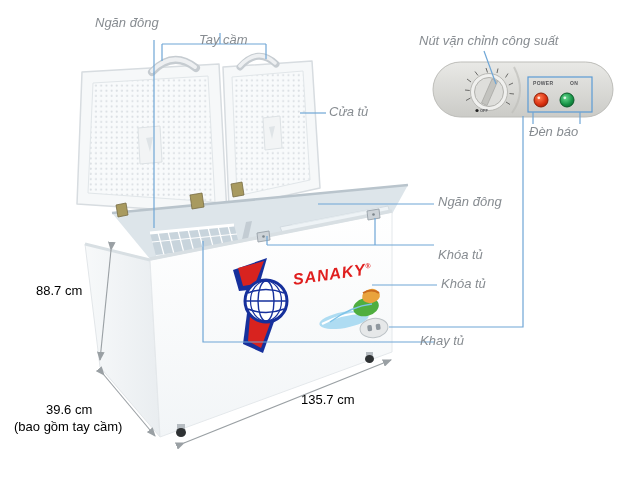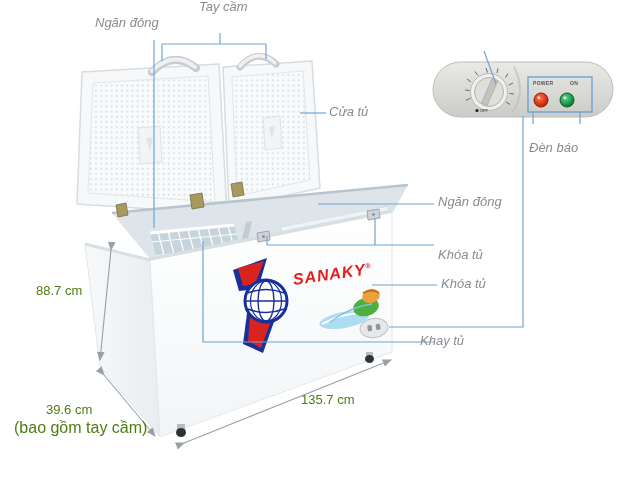--- a/index.html
+++ b/index.html
@@ -1,20 +1,20 @@
 <!DOCTYPE html>
 <html><head>
 <meta charset="utf-8">
 <style>
   html,body{margin:0;padding:0;background:#fff;}
   .canvas{position:relative;width:640px;height:480px;background:#ffffff;overflow:hidden;
           font-family:"Liberation Sans","DejaVu Sans",sans-serif;}
   .canvas svg{position:absolute;left:0;top:0;}
   .lbl{position:absolute;color:#878c91;font-size:13px;white-space:nowrap;line-height:1.1;font-style:italic;}
-  .dim{position:absolute;color:#4d7c0f;font-size:13px;white-space:nowrap;}
+  .dim{position:absolute;color:#000000;font-size:13px;white-space:nowrap;}
   .tiny{position:absolute;color:#55565a;font-weight:bold;white-space:nowrap;}
   .brand{position:absolute;left:293px;top:271px;color:#e01f1f;font-weight:bold;font-style:italic;
          font-size:16px;letter-spacing:1px;transform:rotate(-8deg);transform-origin:left center;
          white-space:nowrap;}
   .brand .reg{font-size:7px;vertical-align:super;font-style:normal;letter-spacing:0;}
 </style>
 </head>
 <body>
 
 <div class="canvas">
@@ -209,31 +209,32 @@
   </g>
 
   <g stroke="#9aa0a4" stroke-width="1.1" fill="none">
     <path d="M111,250 L100,360" marker-start="url(#arr)" marker-end="url(#arr)"></path>
     <path d="M104,375 L155,436" marker-start="url(#arr)" marker-end="url(#arr)"></path>
     <path d="M184,443 L391,360" marker-start="url(#arr)" marker-end="url(#arr)"></path>
   </g>
 </svg>
 
 <span class="lbl" style="left:95px;top:16px">Ngăn đông</span>
-<span class="lbl" style="left:199px;top:0">Tay cầm</span>
+<span class="lbl" style="left:199px;top:33px">Tay cầm</span>
+<span class="lbl" style="left:419px;top:34px">Nút vặn chỉnh công suất</span>
 <span class="lbl" style="left:329px;top:105px">Cửa tủ</span>
-<span class="lbl" style="left:529px;top:141px">Đèn báo</span>
+<span class="lbl" style="left:529px;top:125px">Đèn báo</span>
 <span class="lbl" style="left:438px;top:195px">Ngăn đông</span>
 <span class="lbl" style="left:438px;top:248px">Khóa tủ</span>
 <span class="lbl" style="left:441px;top:277px">Khóa tủ</span>
 <span class="lbl" style="left:420px;top:334px">Khay tủ</span>
 
 <span class="dim" style="left:36px;top:283px">88.7 cm</span>
 <span class="dim" style="left:46px;top:402px">39.6 cm</span>
-<span class="dim" style="left:14px;top:419px;font-size:16px">(bao gồm tay cầm)</span>
+<span class="dim" style="left:14px;top:419px;font-size:13px">(bao gồm tay cầm)</span>
 <span class="dim" style="left:301px;top:392px">135.7 cm</span>
 
 <span class="tiny" style="left:533px;top:80px;font-size:5px;letter-spacing:.3px">POWER</span>
 <span class="tiny" style="left:570px;top:80px;font-size:5px;letter-spacing:.3px">ON</span>
 <span class="tiny" style="left:480px;top:108px;font-size:4px">OFF</span>
 
 <span class="brand"><span>SANAKY</span><span class="reg">®</span></span>
 
 </div>
 

